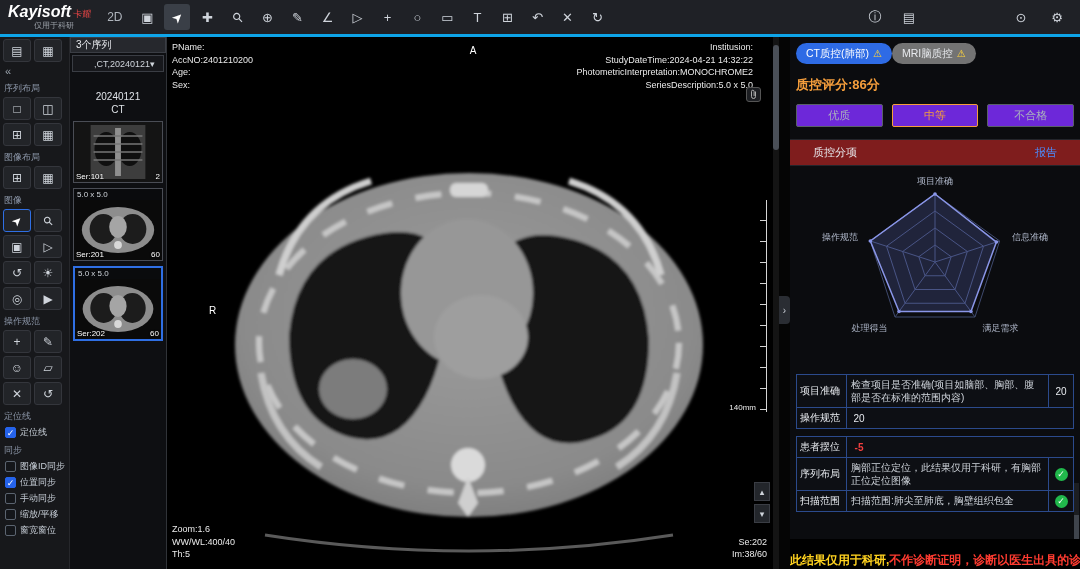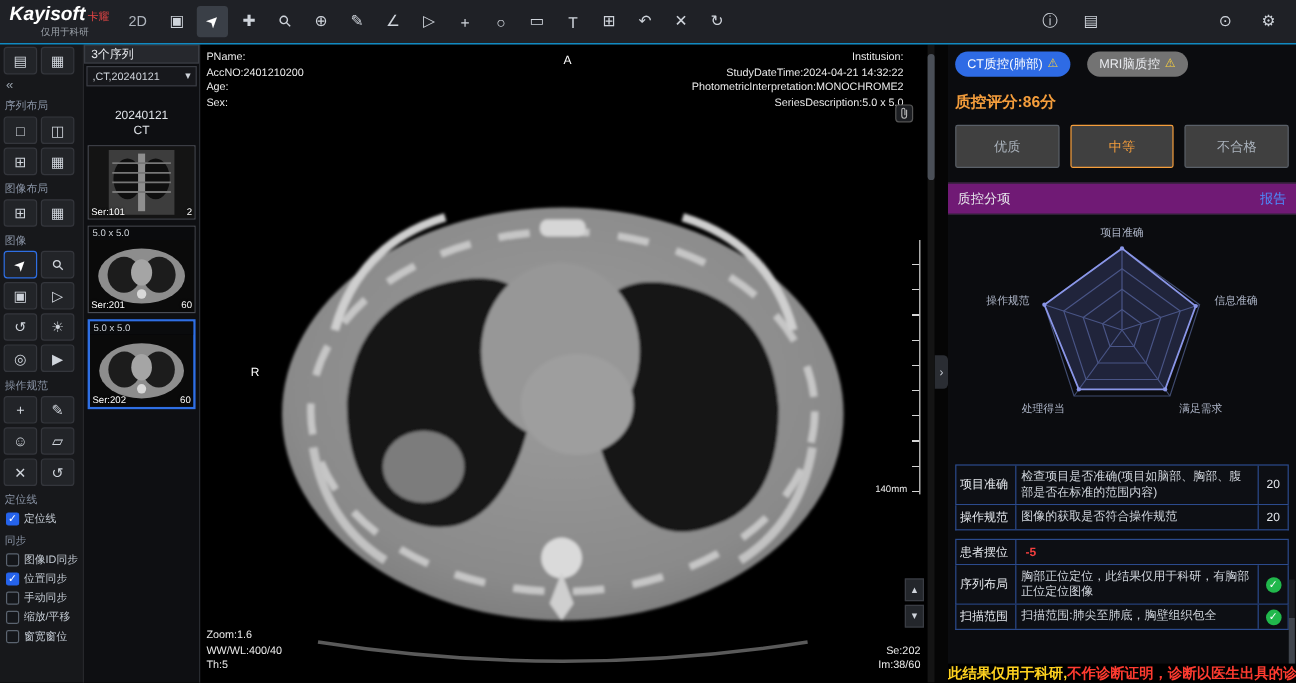--- a/index.html
+++ b/index.html
@@ -1,21 +1,21 @@
 <!DOCTYPE html>
 <html><head>
 <meta charset="utf-8">
 <style>
 *{margin:0;padding:0;box-sizing:border-box}
 html,body{width:1080px;height:569px;background:#000;overflow:hidden;
  font-family:"Liberation Sans","DejaVu Sans",sans-serif;color:#ddd}
 .app{position:relative;width:1080px;height:569px;background:#050505}
 
 
-.topbar{position:absolute;top:0;left:0;right:0;height:37px;background:#1f2126;display:flex;align-items:center;padding:0 8px;border-bottom:1px solid #0ea5e9;z-index:10}
+.topbar{position:absolute;top:0;left:0;right:0;height:37px;background:#1f2126;display:flex;align-items:center;padding:0 8px;border-bottom:3px solid #0ea5e9;z-index:10}
 .logo{display:flex;flex-direction:column;line-height:1;margin-right:10px}
 .logo-row{display:flex;align-items:baseline;gap:2px}
 .logo-main{font-size:16px;font-weight:bold;font-style:italic;color:#fff}
 .logo-cn{font-size:9px;color:#e64545}
 .logo-sub{font-size:8px;color:#9aa0a8;margin:2px 0 0 26px}
 .mode{color:#aeb4bc;font-size:12px;margin:0 12px 0 6px}
 .tools{display:flex;gap:4px}
 .tool{width:26px;height:26px;border-radius:3px;display:flex;align-items:center;justify-content:center;color:#cfd4db;font-size:13px;cursor:pointer;user-select:none}
 .tool.active{background:#3a3f47;color:#fff}
 .grp-a{display:flex;gap:8px;margin-left:auto}
@@ -30,21 +30,21 @@
 .rail-grid{display:flex;flex-wrap:wrap;gap:3px;width:64px}
 .rail-grid .tool.active{border-color:#2f6fe4;color:#fff}
 .cbrow{display:flex;align-items:center;gap:4px;margin:3px 0 0 2px;cursor:pointer}
 .cb{width:11px;height:11px;border:1px solid #5b6470;background:#14161a;display:flex;align-items:center;justify-content:center;font-size:9px;color:#fff;border-radius:2px;flex:0 0 auto}
 .cb.checked{background:#2563eb;border-color:#2563eb}
 .cblabel{font-size:9px;color:#c6cdd6;white-space:nowrap}
 
 
 .thumbs{position:absolute;top:37px;left:70px;width:97px;bottom:0;background:#0e0f12;border-right:1px solid #303338}
 .series-header{height:16px;background:#26282d;color:#e8eaee;font-size:10px;display:flex;align-items:center;padding:0 5px;border:1px solid #3a3d44}
-.series-select{height:17px;margin:2px;background:#17181c;border:1px solid #3a3d44;color:#cfd4db;font-size:9px;display:flex;align-items:center;justify-content:space-between;padding:0 4px;cursor:pointer}
+.series-select{height:17px;margin:2px;background:#17181c;border:1px solid #3a3d44;color:#cfd4db;font-size:9px;display:flex;align-items:center;justify-content:space-between;padding:0 21px;cursor:pointer}
 .group-label{text-align:center;color:#dfe3e8;font-size:10px;margin-top:18px;line-height:1.3}
 .thumb{margin:5px 3px 0 3px;border:1px solid #4a4d55;position:relative;background:#000;cursor:pointer}
 .thumb.selected{border:2px solid #2f6fe4}
 .thumb-desc{font-size:8px;color:#cfd4db;padding:1px 3px;background:#0a0b0d}
 .thumb-img{position:relative;height:60px}
 .thumb-img svg{width:100%;height:100%;display:block}
 .thumb-ser{position:absolute;left:2px;bottom:1px;font-size:8px;color:#fff;text-shadow:0 0 2px #000}
 .thumb-count{position:absolute;right:2px;bottom:1px;font-size:8px;color:#fff;text-shadow:0 0 2px #000}
 
 
@@ -64,44 +64,44 @@
 .vscroll{position:absolute;right:0;top:0;bottom:0;width:6px;background:#141414;z-index:4}
 .vthumb{position:absolute;right:0;top:8px;width:6px;height:105px;background:#4a4f57;border-radius:3px}
 .varrows{position:absolute;right:9px;bottom:46px;display:flex;flex-direction:column;gap:3px;z-index:4}
 .varrow{width:16px;height:19px;background:#23262b;border:1px solid #3a3d44;color:#cfd4db;font-size:9px;display:flex;align-items:center;justify-content:center;cursor:pointer}
 
 
 .handle{position:absolute;left:779px;top:296px;width:11px;height:28px;background:#2a2d33;border-radius:0 4px 4px 0;color:#c5cad2;display:flex;align-items:center;justify-content:center;font-size:10px;cursor:pointer;z-index:6}
 
 
 .qc{position:absolute;top:37px;left:790px;right:0;bottom:0;background:#0b0c0f;padding:6px 6px 0 6px}
-.qc-tabs{display:flex;gap:14px}
+.qc-tabs{display:flex;gap:0}
 .pill{height:21px;border-radius:11px;padding:0 10px;display:flex;align-items:center;gap:4px;font-size:10.5px;background:#737373;color:#e8eaee;cursor:pointer;white-space:nowrap}
 .pill.active{background:#2e6be5;color:#fff}
 .pill .warn{color:#ffd43b;font-size:10px}
 .score{margin-top:12px;font-size:13px;font-weight:bold;color:#f59e3c}
 .grades{display:flex;gap:9px;margin-top:10px}
-.grade{flex:1;height:36px;border:1px solid #5a6068;color:#aab2bc;font-size:11px;display:flex;align-items:center;justify-content:center;border-radius:2px;cursor:pointer;background:#404040}
+.grade{flex:1;height:23px;border:1px solid #5a6068;color:#aab2bc;font-size:11px;display:flex;align-items:center;justify-content:center;border-radius:2px;cursor:pointer;background:#6d28d9}
 .grade.sel{border-color:#f59e3c;color:#f59e3c}
-.qc-subhead{display:flex;justify-content:space-between;align-items:flex-end;margin:12px -6px 0 -6px;padding:5px 8px;border-top:1px solid #23252b;border-bottom:1px solid #23252b;background:#701a75}
+.qc-subhead{display:flex;justify-content:space-between;align-items:flex-end;margin:12px -6px 0 -6px;padding:5px 23px;border-top:1px solid #23252b;border-bottom:1px solid #23252b;background:#7f1d1d}
 .qc-subhead .title{color:#e8eaee;font-size:11px}
 .qc-subhead .report{color:#4c8dff;font-size:11px;cursor:pointer}
 #radar-svg{display:block;margin:2px auto 0}
 .qtable{margin-top:4px}
 .qtable.t2{margin-top:7px}
 .qrow{display:flex;border:1px solid #2b4a8c;border-top:none;background:#0d0f14}
 .qtable .qrow:first-child{border-top:1px solid #2b4a8c}
 .qname{width:50px;padding:3px;font-size:10px;color:#e6e9ee;border-right:1px solid #2b4a8c;display:flex;align-items:center}
 .qdesc{flex:1;padding:3px 4px;font-size:10px;color:#cfd4db;border-right:1px solid #2b4a8c;line-height:1.3}
 .qscore{width:24px;display:flex;align-items:center;justify-content:center;font-size:10px;color:#e6e9ee}
 .ok{width:13px;height:13px;border-radius:50%;background:#21b84c;color:#fff;font-size:9px;display:flex;align-items:center;justify-content:center}
 .neg{color:#f43f3f;font-weight:bold;font-size:10px}
 .qscroll{position:absolute;right:1px;top:446px;width:5px;height:100px;background:#1c1e22}
 .qscroll-thumb{position:absolute;right:0;top:32px;width:5px;height:40px;background:#3f444c}
-.disclaimer{position:absolute;left:0;right:0;bottom:0;height:16px;background:#000;display:flex;align-items:center;font-size:12px;font-weight:bold;white-space:nowrap;overflow:hidden;z-index:5}
+.disclaimer{position:absolute;left:0;right:0;bottom:0;height:30px;background:#000;display:flex;align-items:flex-end;font-size:12px;font-weight:bold;white-space:nowrap;overflow:hidden;z-index:5}
 .disc-a{color:#ffd21f}
 .disc-b{color:#ff3b30}
 </style>
 </head>
 <body>
 
 <div class="app">
 
   <header class="topbar">
     <div class="logo">
@@ -474,21 +474,20 @@
     <div class="qtable" id="qc-table-1">
         <div class="qrow">
           <div class="qname">项目准确</div>
           <div class="qdesc">检查项目是否准确(项目如脑部、胸部、腹部是否在标准的范围内容)</div>
           <div class="qscore">
             <span>20</span>
           </div>
         </div>
         <div class="qrow">
           <div class="qname">操作规范</div>
-          <div class="qdesc">图像的获取是否符合操作规范</div>
           <div class="qscore">
             <span>20</span>
           </div>
         </div>
       </div>
     <div class="qtable t2" id="qc-table-2">
         <div class="qrow">
           <div class="qname">患者摆位</div>
           <div class="qscore">
             <span class="neg">-5</span>

